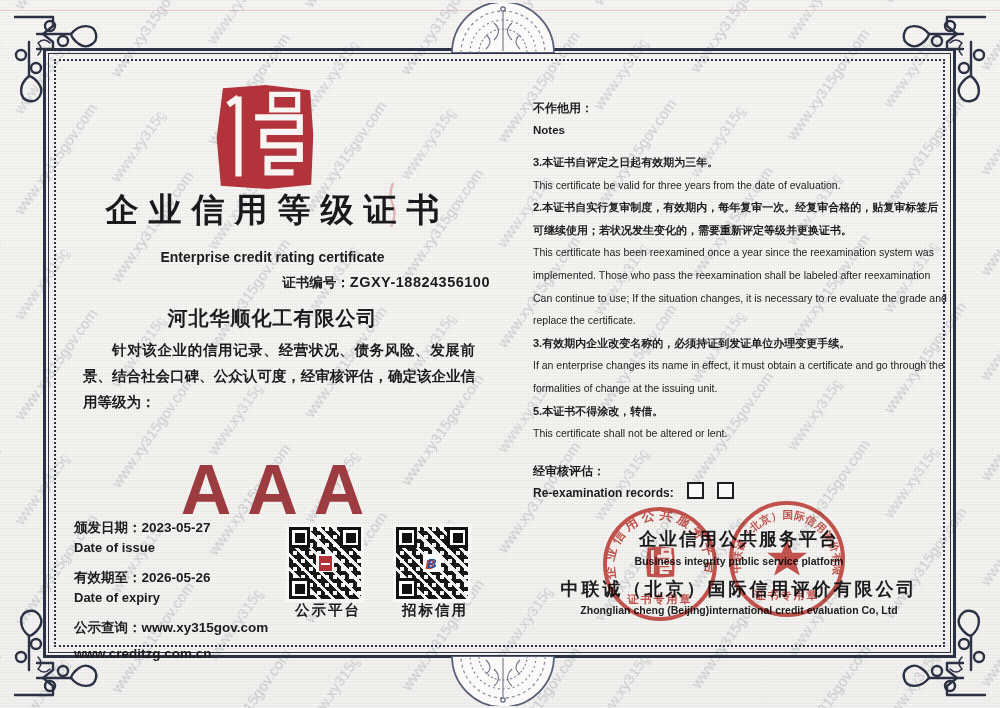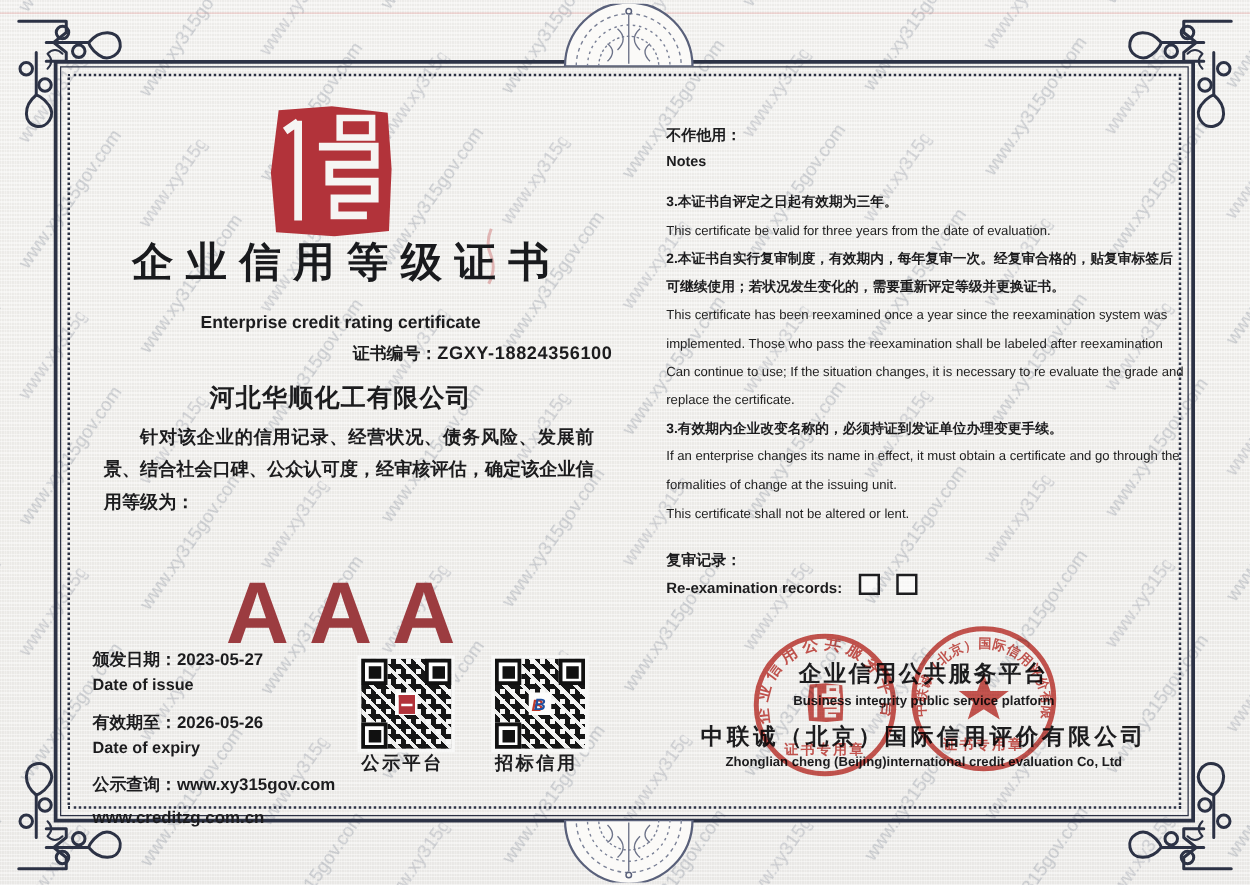--- a/index.html
+++ b/index.html
@@ -74,21 +74,21 @@
   .qr .f.tl { left:0; top:0; } .qr .f.tr { right:0; top:0; } .qr .f.bl { left:0; bottom:0; }
   .qr .c { position:absolute; inset:27px; background:#fdfdfc; display:flex;
     align-items:center; justify-content:center; }
   .qr .glyph-red { width:13px; height:13px; background:#b2333a;
     box-shadow:inset 0 -4px 0 #b2333a, inset 0 4px 0 #b2333a;
     border-top:2px solid #b2333a; position:relative; }
   .qr .glyph-red::after { content:""; position:absolute; left:2px; right:2px; top:5px;
     height:2px; background:#fff; }
   .qr .glyph-b { font-size:13px; font-weight:900; color:#1f4fa0; font-style:italic;
     text-shadow:-2px 1px 0 #c0392b; line-height:1; }
-  .qr-label { position:absolute; top:601px; width:72px; text-align:left;
+  .qr-label { position:absolute; top:601px; width:72px; text-align:right;
     font-size:14.5px; font-weight:800; letter-spacing:2px; }
   .qr-label.l1 { left:289px; } .qr-label.l2 { left:396px; }
 
   
   .notes { position:absolute; left:533px; top:97px; width:414px; }
   .notes p { margin:0; }
   .nh-zh { font-size:12px; font-weight:700; line-height:22px; }
   .nh-en { font-size:11.5px; font-weight:700; line-height:22px; margin-bottom:10px !important; }
   .n-zh { font-size:11px; font-weight:600; line-height:22.6px; }
   .n-en { font-size:10.5px; font-weight:500; line-height:22.6px; color:#222; }
@@ -266,23 +266,24 @@
   <div class="notes">
     <p class="nh-zh">不作他用：</p>
     <p class="nh-en">Notes</p>
 
     <p class="n-zh">3.本证书自评定之日起有效期为三年。</p>
     <p class="n-en">This certificate be valid for three years from the date of evaluation.</p>
     <p class="n-zh">2.本证书自实行复审制度，有效期内，每年复审一次。经复审合格的，贴复审标签后可继续使用；若状况发生变化的，需要重新评定等级并更换证书。</p>
     <p class="n-en">This certificate has been reexamined once a year since the reexamination system was implemented. Those who pass the reexamination shall be labeled after reexamination Can continue to use; If the situation changes, it is necessary to re evaluate the grade and replace the certificate.</p>
     <p class="n-zh">3.有效期内企业改变名称的，必须持证到发证单位办理变更手续。</p>
     <p class="n-en">If an enterprise changes its name in effect, it must obtain a certificate and go through the formalities of change at the issuing unit.</p>
+    <p class="n-zh">5.本证书不得涂改，转借。</p>
     <p class="n-en">This certificate shall not be altered or lent.</p>
 
-    <p class="reexam reexam-zh">复审记录：</p>
+    <p class="reexam reexam-zh">经审核评估：</p>
     <p class="reexam-en">
       <span>Re-examination records:</span>
       <span class="cbx"></span>
       <span class="cbx"></span>
     </p>
   </div>
 
   <div class="issuer">
     <p class="iss-zh1">企业信用公共服务平台</p>
     <p class="iss-en1">Business integrity public service platform</p>

